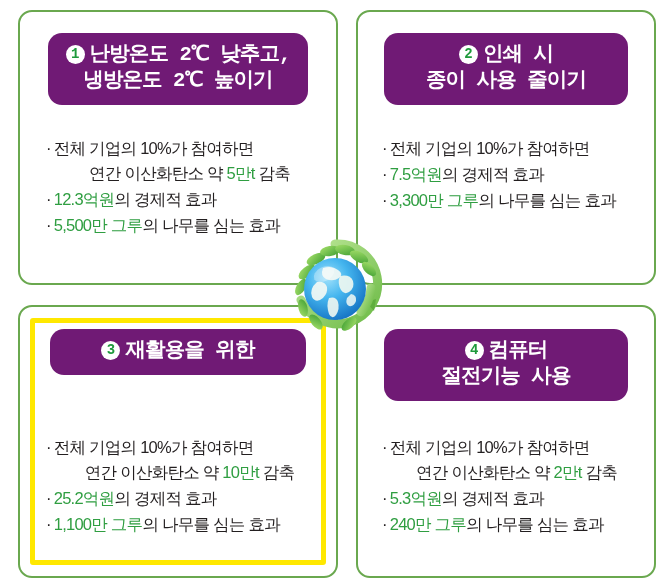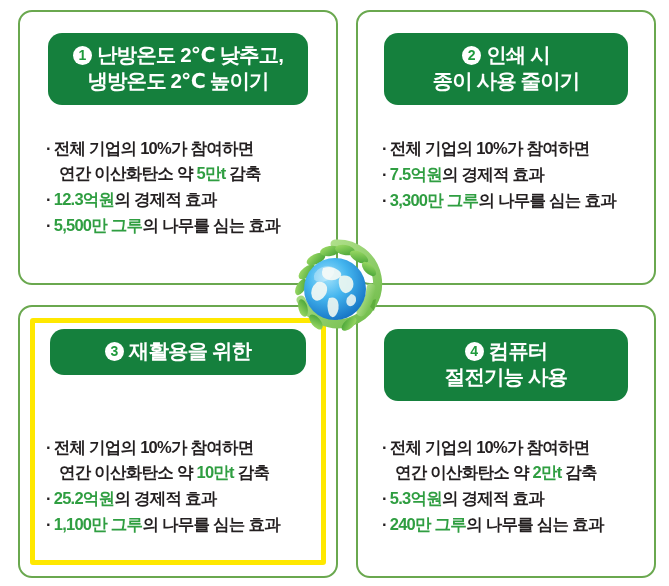--- a/index.html
+++ b/index.html
@@ -47,30 +47,31 @@
     box-sizing: border-box;
     pointer-events: none;
   }
 
   
   .card-header {
     position: absolute;
     left: 28px;
     right: 28px;
     top: 21px;
-    background: #15803d;
+    background: #701a75;
     border-radius: 14px;
     padding: 9px 6px 11px 6px;
     box-sizing: border-box;
     text-align: center;
     color: #ffffff;
     font-weight: bold;
     font-size: 20.5px;
     line-height: 1.28;
     letter-spacing: -0.9px;
+    font-family: Liberation Mono, monospace;
   }
   .card-3 .card-header,
   .card-4 .card-header { left: 30px; right: 30px; top: 22px; }
   .card-2 .card-header,
   .card-4 .card-header { left: 26px; right: 26px; }
 
   .hdr-line { display: block; white-space: nowrap; }
   .hdr-line-1 { }
 
   .num-badge {
@@ -89,41 +90,42 @@
     letter-spacing: 0;
   }
 
   
   .bullets {
     position: absolute;
     left: 26px;
     right: 16px;
     top: 124px;
     font-size: 16.5px;
-    font-weight: bold;
+    font-weight: normal;
     color: #231f20;
     line-height: 1.52;
     letter-spacing: -0.75px;
   }
   .card-3 .bullets, .card-4 .bullets { top: 128px; }
   .card-2 .bullets, .card-4 .bullets { left: 24px; }
 
   .bullet {
     display: block;
     white-space: nowrap;
     margin-bottom: 1px;
   }
   .bullet .dot {
     color: #231f20;
     margin-right: 3px;
   }
   .bullet .cont {
     display: block;
     padding-left: 13px;
     white-space: nowrap;
+    text-align: center;
   }
   .hl { color: #2f9e41; }
 
   
   .globe-wrap {
     position: absolute;
     left: 283px;
     top: 232px;
     width: 104px;
     height: 108px;

